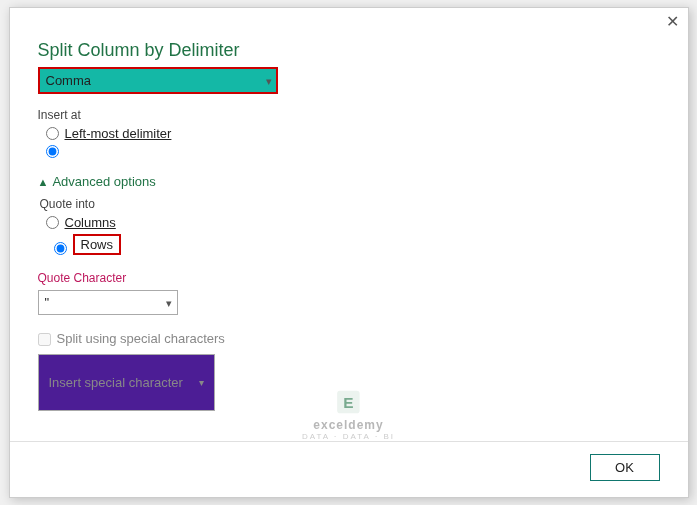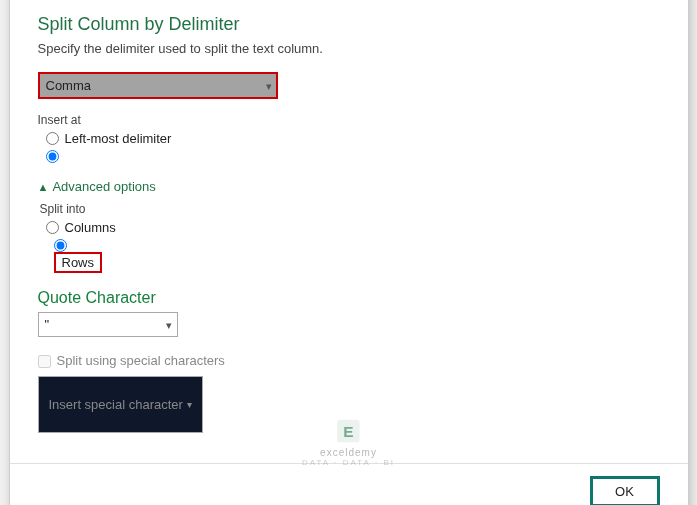--- a/index.html
+++ b/index.html
@@ -59,21 +59,21 @@
       position: relative;
       display: inline-block;
       width: 240px;
     }
     .select-wrapper select {
       width: 100%;
       padding: 4px 24px 4px 6px;
       border: 2px solid #c00;
       font-size: 13px;
       appearance: none;
-      background: #a3a3a3;
+      background: #14b8a6;
       color: #222;
       cursor: pointer;
       outline: none;
     }
     .select-arrow {
       position: absolute;
       right: 6px;
       top: 50%;
       transform: translateY(-50%);
       pointer-events: none;
@@ -90,20 +90,21 @@
       margin-bottom: 4px;
     }
     .radio-group {
       margin-left: 8px;
     }
     .radio-item {
       display: flex;
       margin-bottom: 4px;
       font-size: 13px;
       color: #222;
+      text-decoration: underline;
     }
     .radio-item input[type="radio"] {
       margin-right: 6px;
       cursor: pointer;
     }
     .advanced-section {
       margin-top: 16px;
     }
     .advanced-toggle {
       display: flex;
@@ -118,41 +119,40 @@
       font-size: 11px;
     }
     .split-into-label {
       color: #444;
       font-size: 12px;
       margin-bottom: 4px;
       margin-left: 2px;
     }
     .rows-radio-wrapper {
       display: flex;
-      align-items: flex-start;
+      align-items: flex-end;
       margin-bottom: 4px;
       margin-left: 8px;
-      flex-direction: column;
     }
     .rows-radio-wrapper input[type="radio"] {
       margin-right: 6px;
     }
     .rows-box {
       border: 2px solid #c00;
       padding: 1px 6px;
       display: inline-block;
       font-size: 13px;
       color: #222;
     }
     .quote-section {
       margin-top: 16px;
     }
     .quote-label {
-      color: #15803d;
-      font-size: 16px;
+      color: #be185d;
+      font-size: 12px;
       margin-bottom: 5px;
     }
     .quote-select-wrapper {
       position: relative;
       display: inline-block;
       width: 140px;
     }
     .quote-select-wrapper select {
       width: 100%;
       padding: 4px 24px 4px 6px;
@@ -172,87 +172,86 @@
       align-items: flex-end;
       margin-bottom: 8px;
       font-size: 13px;
       color: #888;
     }
     .checkbox-item input[type="checkbox"] {
       margin-right: 6px;
     }
     .insert-special-btn {
       border: 1px solid #aaa;
-      background: #0f172a;
+      background: #4c1d95;
       padding: 20px 10px;
       font-size: 13px;
       color: #888;
       cursor: pointer;
       display: flex;
       align-items: center;
-      gap: 4px;
+      gap: 16px;
     }
     .insert-special-btn .btn-arrow {
       font-size: 10px;
     }
     .dialog-footer {
       display: flex;
       justify-content: flex-end;
       padding: 12px 28px 16px;
       gap: 10px;
       border-top: 1px solid #e0e0e0;
       margin-top: 10px;
     }
     .footer-btn {
       min-width: 70px;
       padding: 5px 18px;
       font-size: 13px;
       cursor: pointer;
-      border: 3px solid #0f766e;
+      border: 1px solid #0f766e;
       background: #fff;
       color: #222;
     }
     .exceldemy-logo {
       display: flex;
       flex-direction: column;
       align-items: center;
       justify-content: center;
       position: absolute;
       bottom: 56px;
       left: 50%;
       transform: translateX(-50%);
       opacity: 0.6;
     }
     .exceldemy-icon {
       width: 28px;
       height: 28px;
       margin-bottom: 2px;
     }
     .exceldemy-text {
-      font-size: 10px;
+      font-size: 12px;
       color: #888;
-      font-weight: normal;
+      font-weight: bold;
       letter-spacing: 1px;
     }
     .exceldemy-sub {
       font-size: 8px;
       color: #aaa;
       letter-spacing: 2px;
     }
   </style>
 </head>
 <body>
 
 <div class="dialog">
   <div class="dialog-titlebar">
     <button class="close-btn">✕</button>
   </div>
   <div class="dialog-body">
     <div class="dialog-title">Split Column by Delimiter</div>
-    <div class="dialog-subtitle">Specify the delimiter used to split the text column.</div>
 
     <div class="select-wrapper">
       <select>
         <option>Comma</option>
         <option>Tab</option>
         <option>Space</option>
         <option>Colon</option>
         <option>Semicolon</option>
         <option>Custom</option>
       </select>
@@ -270,21 +269,21 @@
           <input type="radio" name="split-at" checked="" style="">
         </label>
       </div>
     </div>
 
     <div class="advanced-section">
       <div class="advanced-toggle">
         <span class="advanced-toggle-arrow">▲</span>
         <span>Advanced options</span>
       </div>
-      <div class="split-into-label">Split into</div>
+      <div class="split-into-label">Quote into</div>
       <div class="radio-group">
         <label class="radio-item">
           <input type="radio" name="split-into" style="">
           <span>Columns</span>
         </label>
         <div class="rows-radio-wrapper">
           <input type="radio" name="split-into" checked="" style="">
           <span class="rows-box">Rows</span>
         </div>
       </div>

